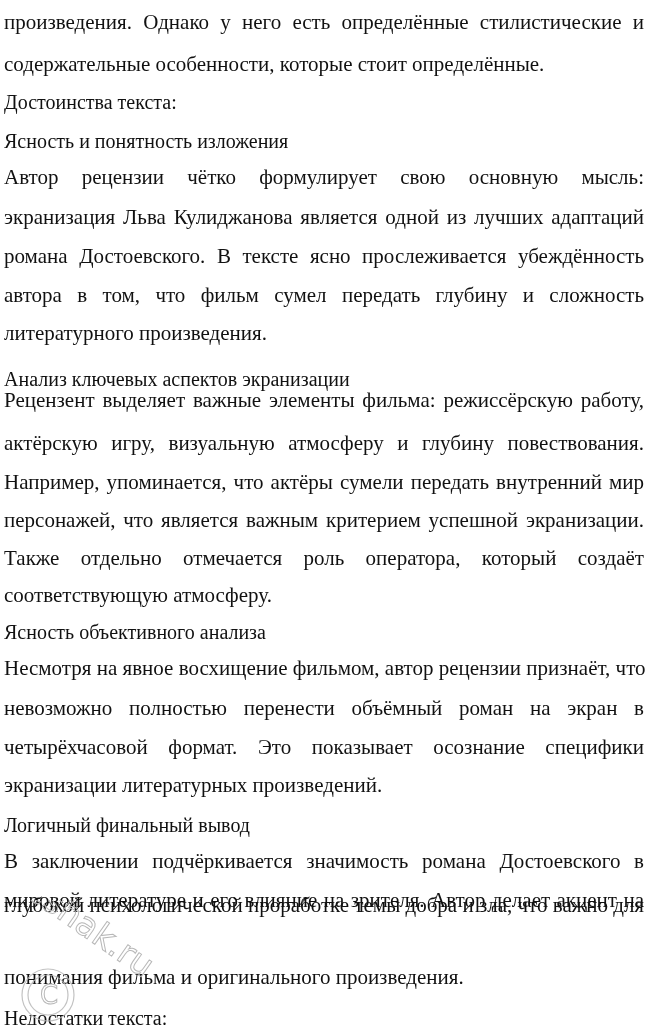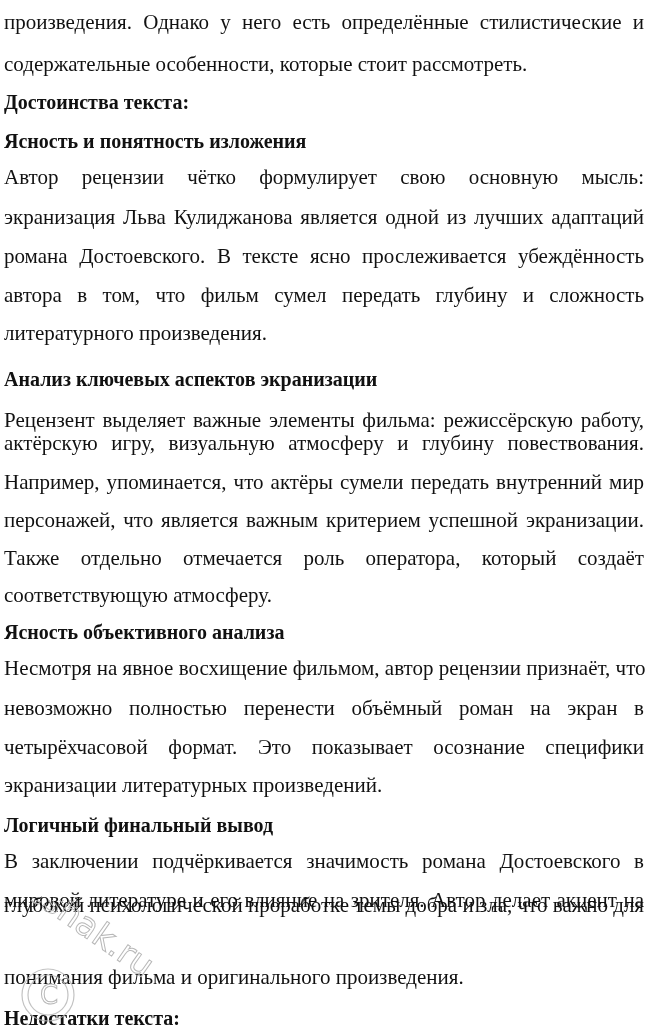--- a/index.html
+++ b/index.html
@@ -27,51 +27,51 @@
       width: 640px;
       font-size: 21px;
       line-height: 24px;
       white-space: nowrap;
     }
     .just {
       text-align: justify;
       text-align-last: justify;
     }
     .heading {
-      font-weight: bold;
+      font-weight: normal;
       font-size: 20px;
     }
     .watermark {
       position: absolute;
       left: 0;
       top: 900px;
       width: 160px;
       height: 125px;
       pointer-events: none;
     }
   </style>
 </head>
 <body>
 
 <div class="page">
 
   <div class="line just" style="top:10px">произведения. Однако у него есть определённые стилистические и</div>
-  <div class="line" style="top:52px">содержательные особенности, которые стоит рассмотреть.</div>
+  <div class="line" style="top:52px">содержательные особенности, которые стоит определённые.</div>
 
   <div class="line heading" style="top:90px">Достоинства текста:</div>
 
   <div class="line heading" style="top:129px">Ясность и понятность изложения</div>
   <div class="line just" style="top:165px">Автор рецензии чётко формулирует свою основную мысль:</div>
   <div class="line just" style="top:205px">экранизация Льва Кулиджанова является одной из лучших адаптаций</div>
   <div class="line just" style="top:244px">романа Достоевского. В тексте ясно прослеживается убеждённость</div>
   <div class="line just" style="top:283px">автора в том, что фильм сумел передать глубину и сложность</div>
   <div class="line" style="top:321px">литературного произведения.</div>
 
   <div class="line heading" style="top:367px">Анализ ключевых аспектов экранизации</div>
-  <div class="line just" style="top:408px">Рецензент выделяет важные элементы фильма: режиссёрскую работу,</div>
+  <div class="line just" style="top:388px">Рецензент выделяет важные элементы фильма: режиссёрскую работу,</div>
   <div class="line just" style="top:431px">актёрскую игру, визуальную атмосферу и глубину повествования.</div>
   <div class="line just" style="top:470px">Например, упоминается, что актёры сумели передать внутренний мир</div>
   <div class="line just" style="top:508px">персонажей, что является важным критерием успешной экранизации.</div>
   <div class="line just" style="top:546px">Также отдельно отмечается роль оператора, который создаёт</div>
   <div class="line" style="top:583px">соответствующую атмосферу.</div>
 
   <div class="line heading" style="top:620px">Ясность объективного анализа</div>
   <div class="line just" style="top:656px">Несмотря на явное восхищение фильмом, автор рецензии признаёт, что</div>
   <div class="line just" style="top:696px">невозможно полностью перенести объёмный роман на экран в</div>
   <div class="line just" style="top:735px">четырёхчасовой формат. Это показывает осознание специфики</div>

